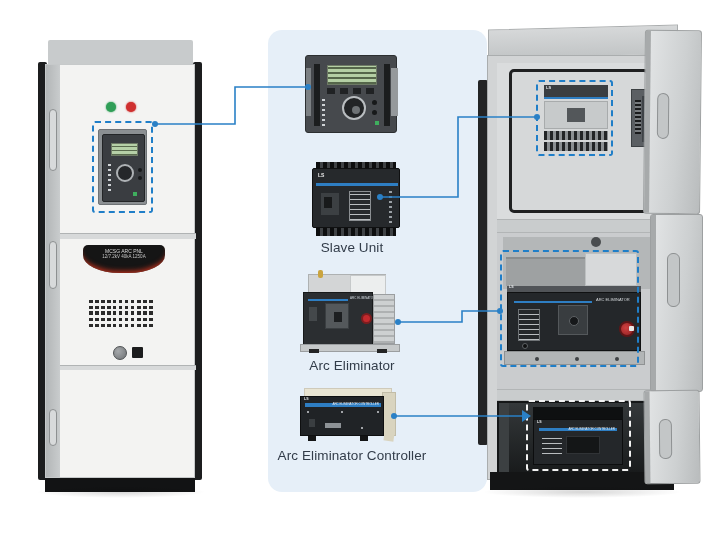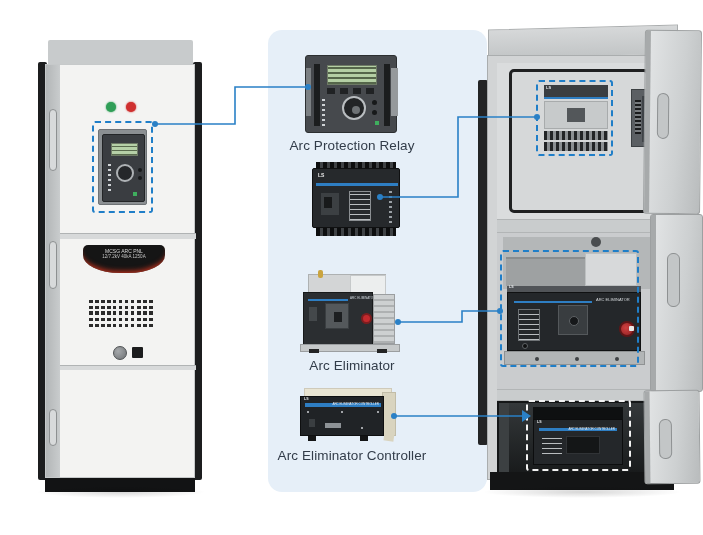--- a/index.html
+++ b/index.html
@@ -79,35 +79,35 @@
       <div class="abs" style="left:21px;top:9px;width:50px;height:20px;background:#b4cfa4;border:1px solid #6e7a66;background-image:repeating-linear-gradient(0deg,#55664a 0 1.5px,transparent 1.5px 5px);"></div>
       <div class="abs" style="left:21px;top:32px;width:50px;height:6px;background:repeating-linear-gradient(90deg,#202224 0 8px,transparent 8px 13px);"></div>
       <div class="abs" style="left:16px;top:40px;width:3px;height:30px;background:repeating-linear-gradient(0deg,#cfd3d6 0 2px,transparent 2px 5px);"></div>
       <div class="abs" style="left:36px;top:40px;width:24px;height:24px;border-radius:50%;background:#222426;border:2px solid #b9bdc0;">
         <div class="abs" style="left:8px;top:8px;width:8px;height:8px;border-radius:50%;background:#6e7275;"></div>
       </div>
       <div class="abs" style="left:66px;top:44px;width:5px;height:5px;border-radius:50%;background:#17191a;"></div>
       <div class="abs" style="left:66px;top:54px;width:5px;height:5px;border-radius:50%;background:#17191a;"></div>
       <div class="abs" style="left:69px;top:65px;width:4px;height:4px;background:#3fae5e;"></div>
     </div>
-    <div class="abs lbl" style="left:0;top:108px;width:168px;">Arc Protection Relay</div>
 
     <div class="abs" style="left:44px;top:132px;width:88px;height:74px;">
       <div class="abs teeth" style="left:4px;top:0;width:80px;height:8px;"></div>
       <div class="abs" style="left:0;top:6px;width:88px;height:60px;background:#26292c;border:1px solid #0f1011;border-radius:2px;">
         <div class="micro abs" style="left:5px;top:4px;font-size:5px;font-weight:bold;color:#e8e8e8;">LS</div>
         <div class="abs" style="left:3px;top:14px;width:82px;height:3px;background:#2e7ec3;"></div>
         <div class="abs" style="left:8px;top:24px;width:18px;height:22px;background:#3c4043;">
           <div class="abs" style="left:3px;top:4px;width:8px;height:11px;background:#181a1b;"></div>
         </div>
         <div class="abs rows-light" style="left:36px;top:22px;width:22px;height:30px;border:1px solid #8b8f92;"></div>
         <div class="abs" style="left:76px;top:20px;width:3px;height:34px;background:repeating-linear-gradient(0deg,#9aa0a5 0 2px,transparent 2px 5px);"></div>
       </div>
       <div class="abs teeth" style="left:4px;top:66px;width:80px;height:8px;"></div>
     </div>
+    <div class="abs lbl" style="left:0;top:210px;width:168px;">Slave Unit</div>
 
     <div class="abs" style="left:30px;top:242px;width:105px;height:80px;">
       <div class="abs" style="left:10px;top:2px;width:78px;height:24px;background:#d3d5d6;border:1px solid #aeb1b2;"></div>
       <div class="abs" style="left:52px;top:3px;width:36px;height:20px;background:#eceeee;border:1px solid #c6c9ca;"></div>
       <div class="abs" style="left:20px;top:-2px;width:5px;height:8px;background:#caa43f;border-radius:2px;"></div>
       <div class="abs" style="left:5px;top:20px;width:70px;height:54px;background:#2b2e31;border:1px solid #17191a;">
         <div class="abs" style="left:4px;top:6px;width:40px;height:2px;background:#2e7ec3;"></div>
         <div class="micro abs" style="left:46px;top:4px;font-size:3px;color:#cfd6dc;">ARC ELIMINATOR</div>
         <div class="abs" style="left:21px;top:10px;width:24px;height:26px;background:#54585b;border:1px solid #3a3e41;">
           <div class="abs" style="left:8px;top:8px;width:8px;height:10px;background:#1d1f21;"></div>

